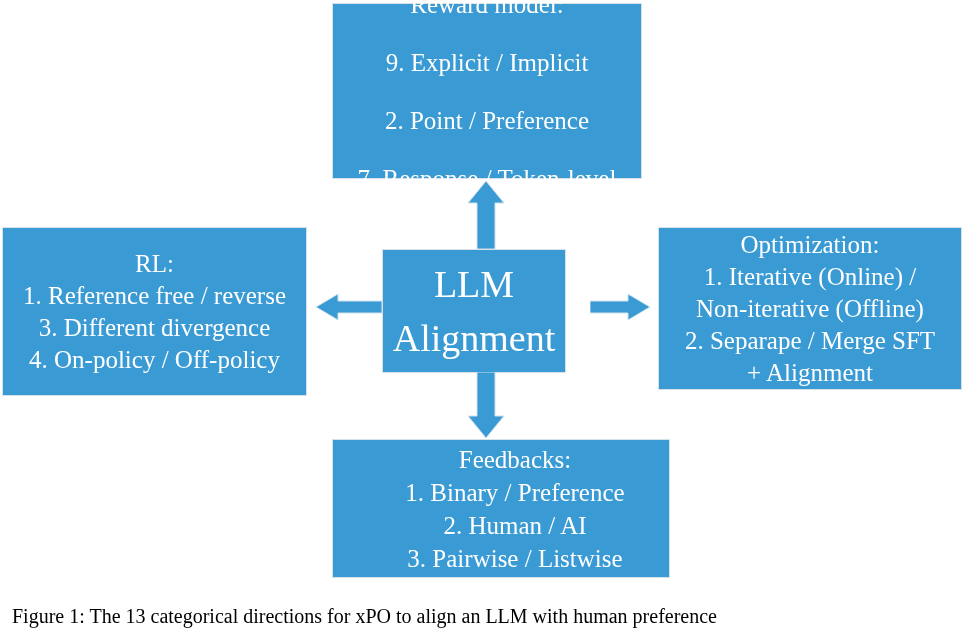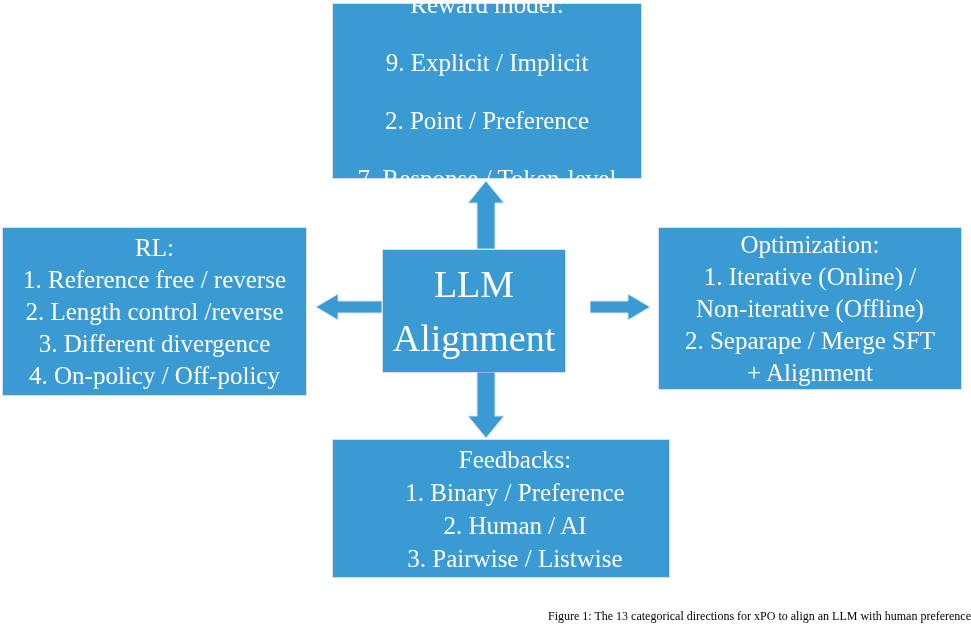--- a/index.html
+++ b/index.html
@@ -50,44 +50,43 @@
     position:absolute;
     color:var(--arrow-fill);
   }
   .arrow svg{display:block;}
   .arrow-up   {left:468px; top:181px;}
   .arrow-down {left:468px; top:372px;}
   .arrow-left {left:316px; top:294px;}
   .arrow-right{left:590px; top:294px;}
   .caption{
     position:absolute;
-    left:0; right:0;
+    left:12px; right:0;
     top:603px;
-    text-align:right;
+    text-align:left;
     color:var(--caption-text);
-    font-size:12px;
+    font-size:20px;
     line-height:26px;
   }
 </style>
 </head>
 <body>
 
 <div class="canvas">
 
   <div class="box box-top">
     <div class="line">Reward model:</div>
     <div class="line">9. Explicit / Implicit</div>
     <div class="line">2. Point / Preference</div>
     <div class="line">7. Response / Token-level</div>
   </div>
 
   <div class="box box-left">
     <div class="line">RL:</div>
     <div class="line">1. Reference free / reverse</div>
-    <div class="line">2. Length control /reverse</div>
     <div class="line">3. Different divergence</div>
     <div class="line">4. On-policy / Off-policy</div>
   </div>
 
   <div class="box box-right">
     <div class="line">Optimization:</div>
     <div class="line">1. Iterative (Online) /</div>
     <div class="line">Non-iterative (Offline)</div>
     <div class="line">2. Separape / Merge SFT</div>
     <div class="line">+ Alignment</div>

